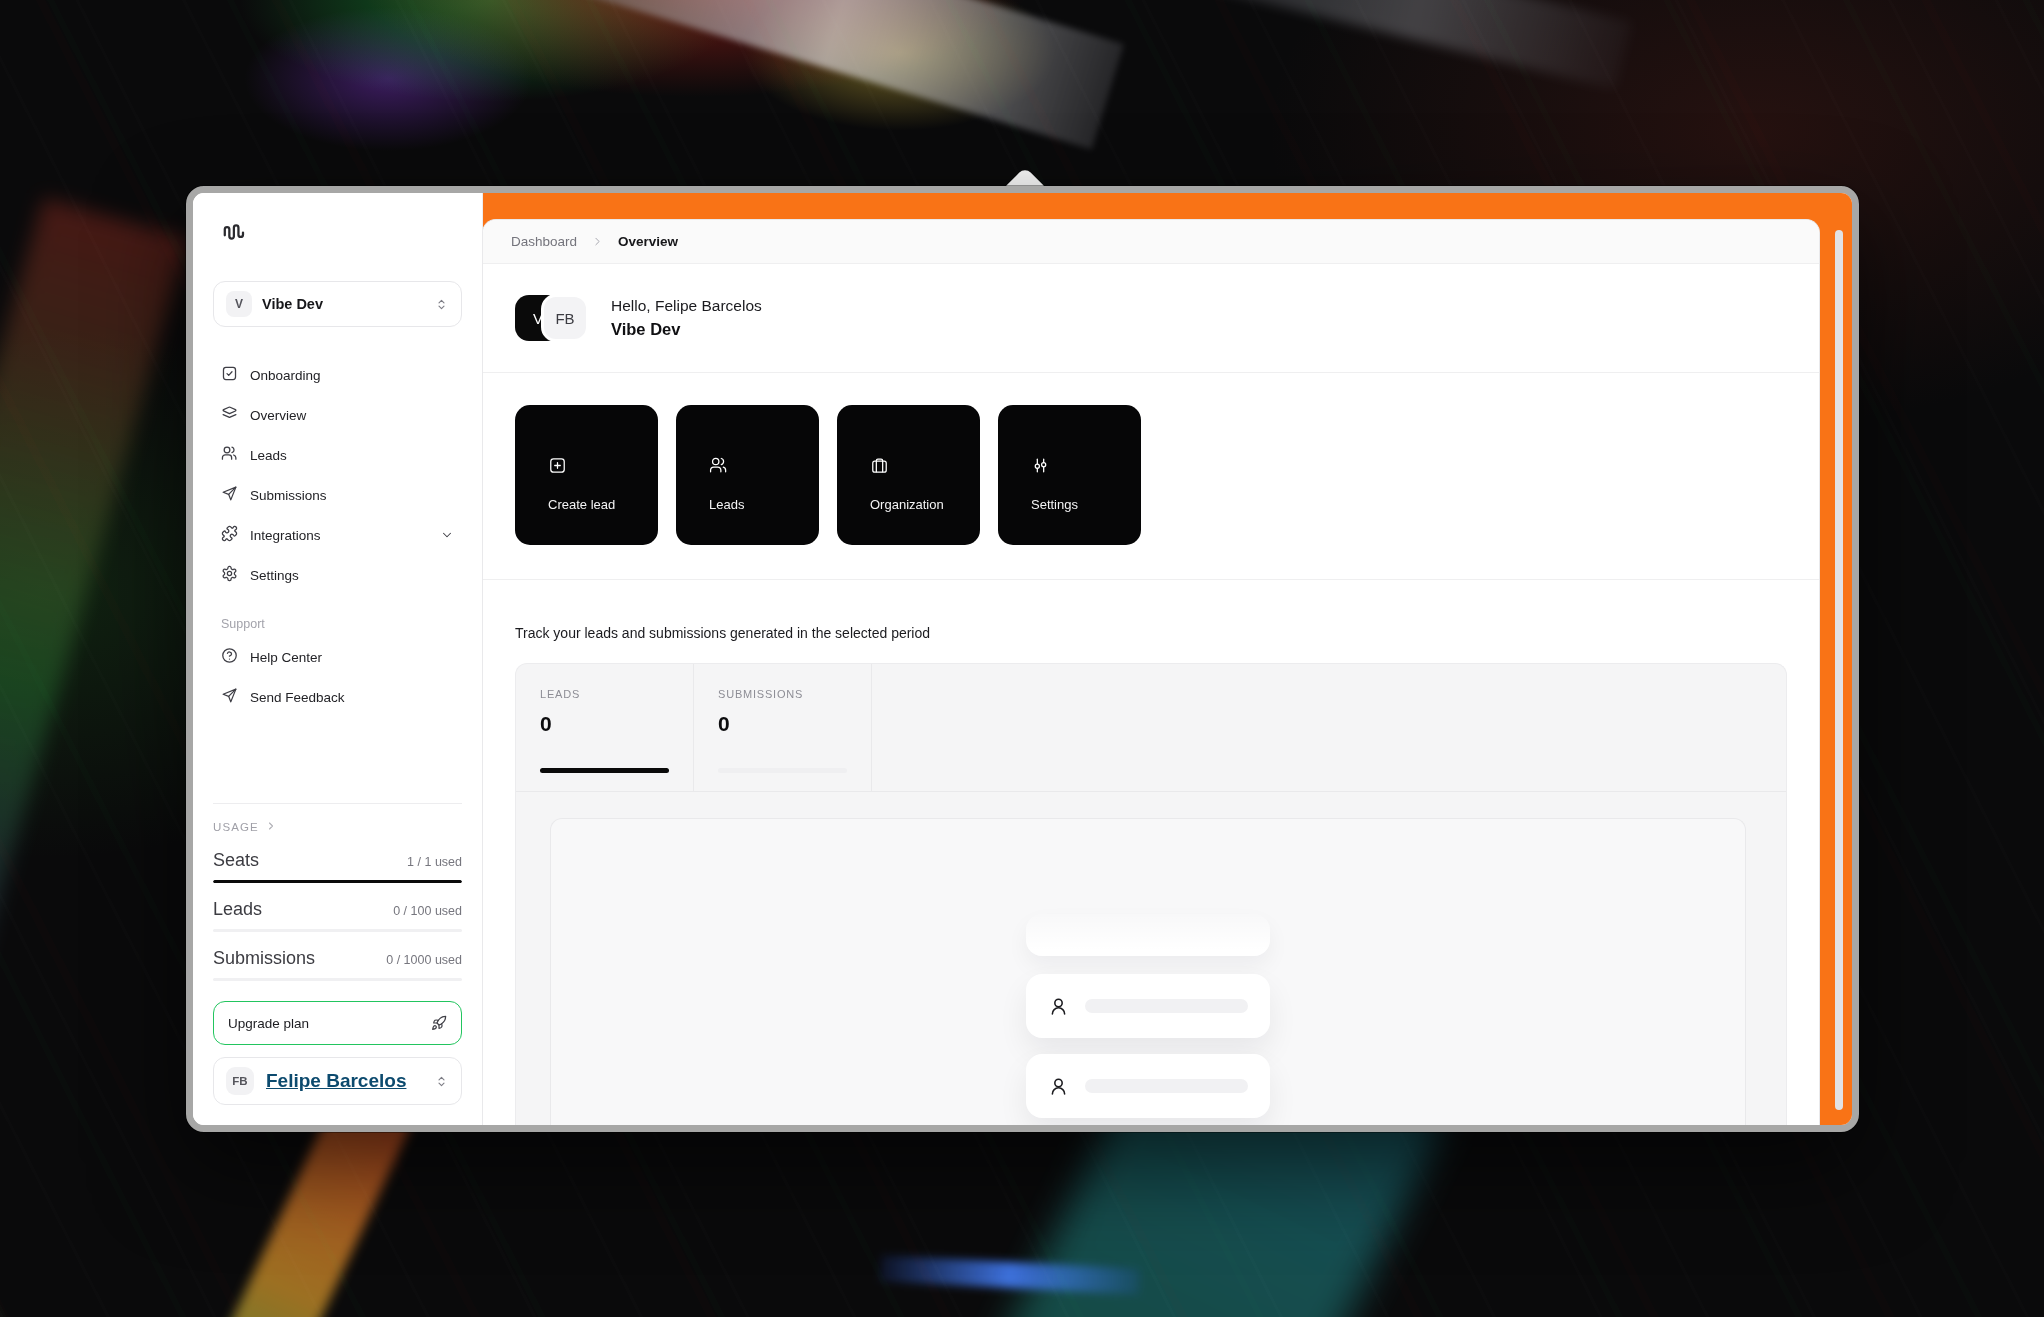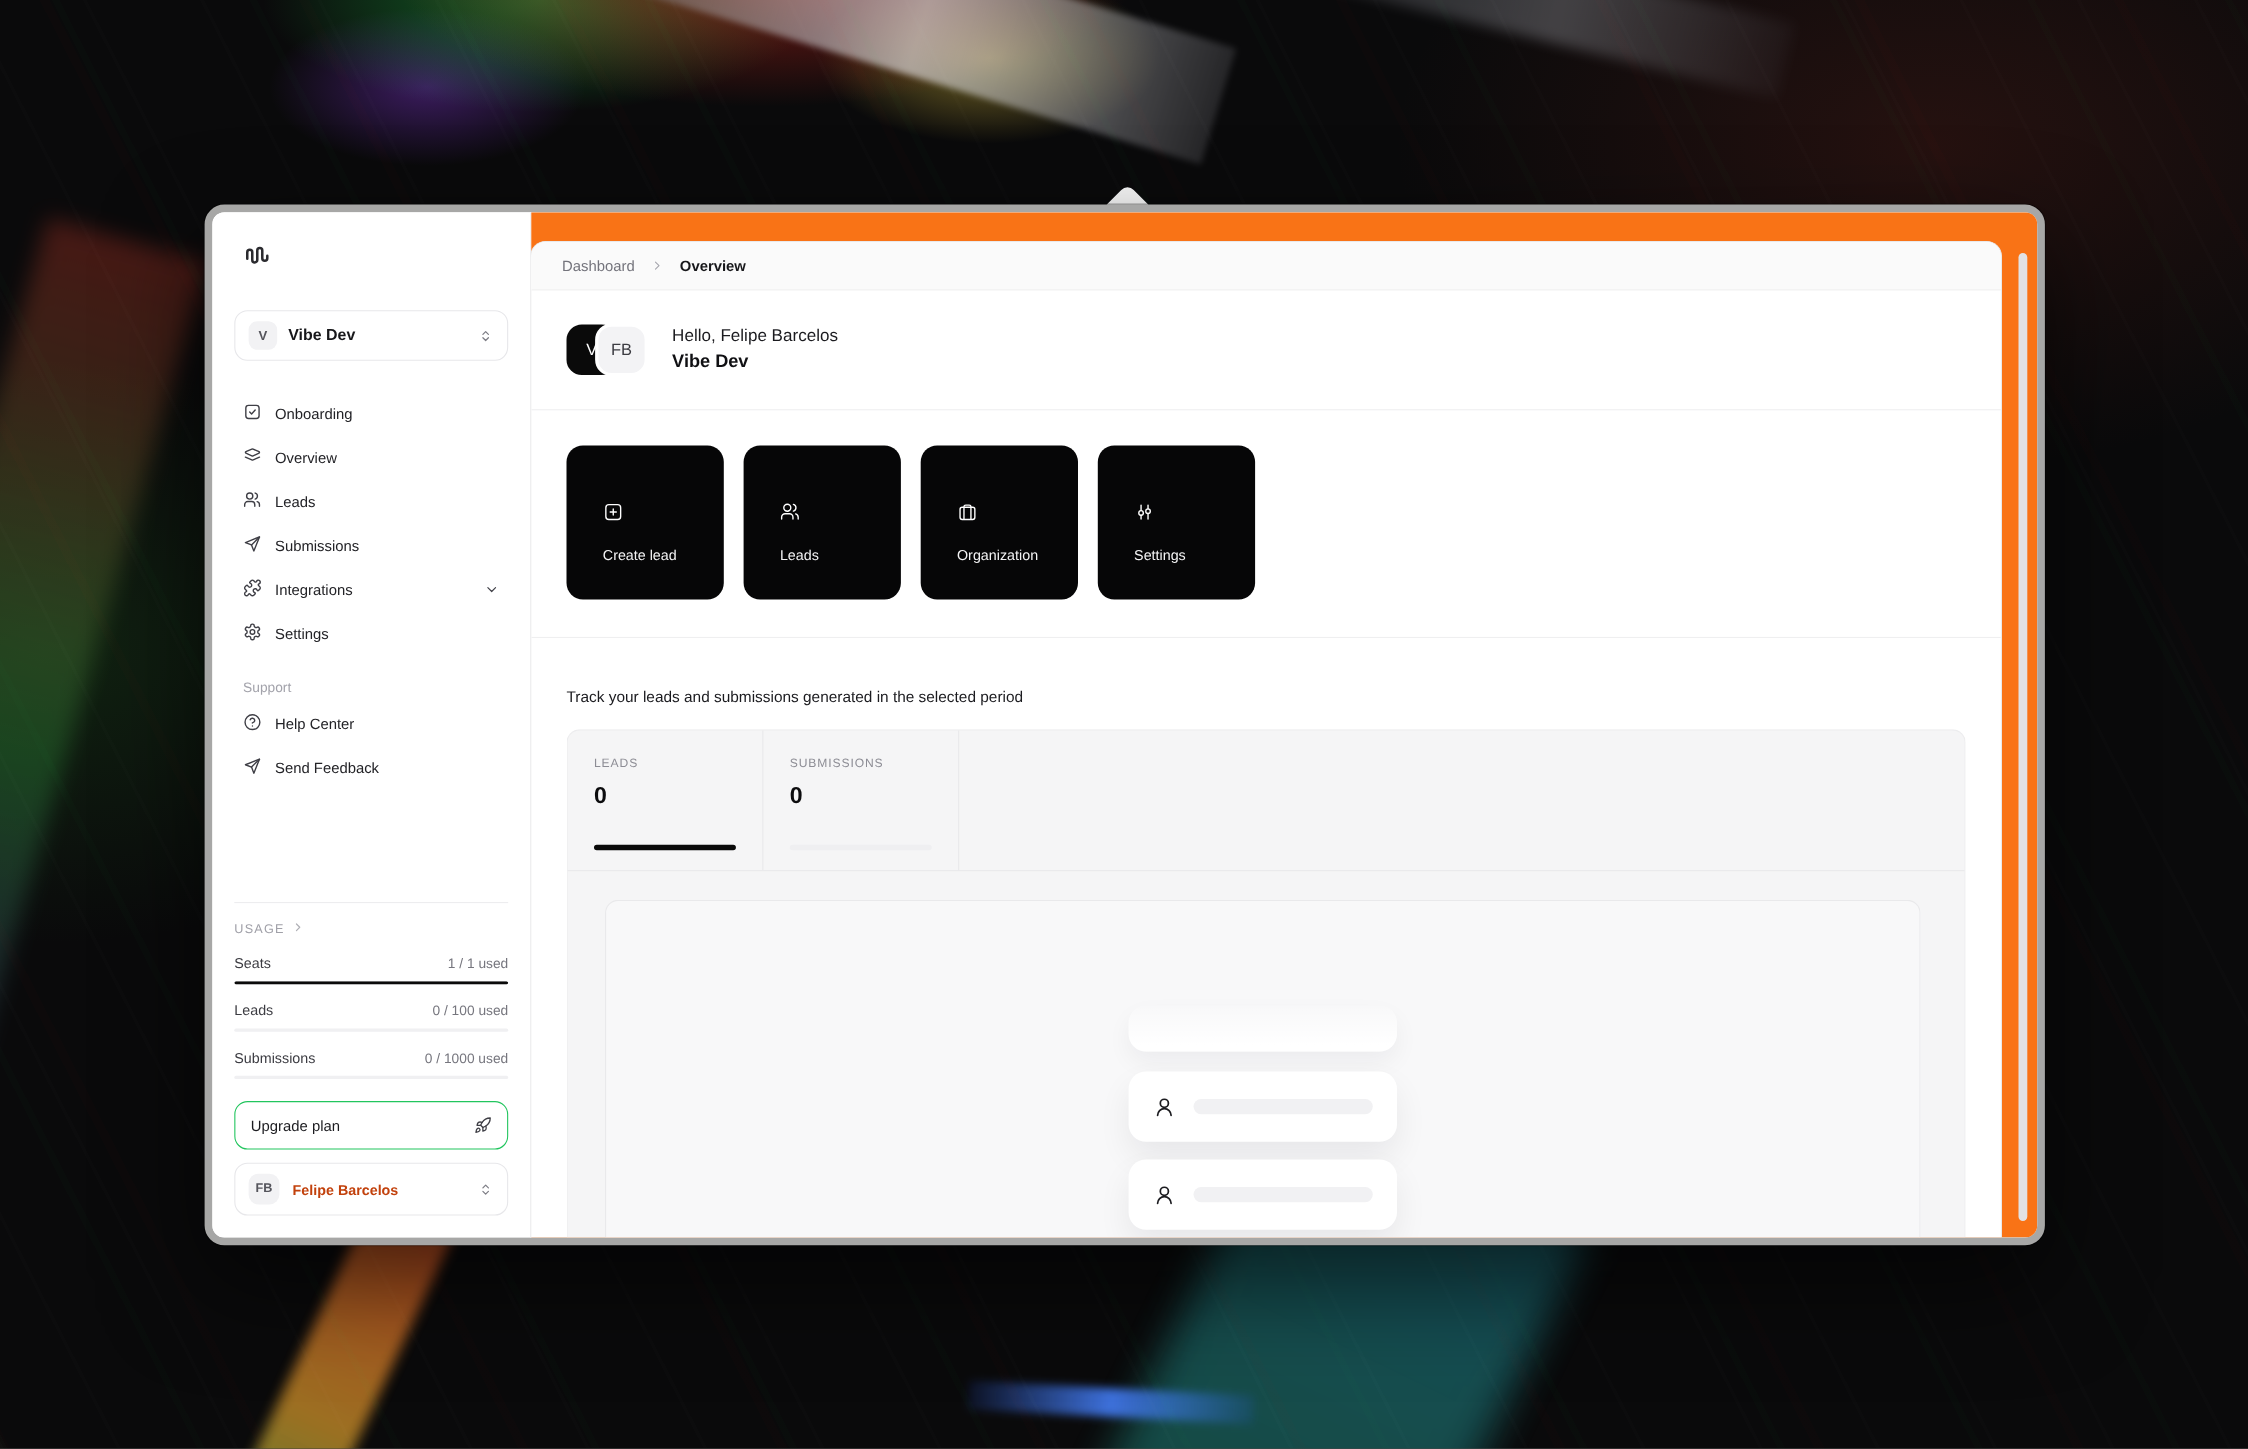--- a/index.html
+++ b/index.html
@@ -61,33 +61,33 @@
               border-radius:10px; cursor:pointer; font-size:13.5px; font-weight:500; color:#232327; }
   .nav-item .ic { color:#3f3f46; flex:none; }
   .nav-item .trail { margin-left:auto; color:#8b8b93; display:flex; }
   .support-h { margin:22px 0 6px; padding-left:8px; font-size:12.5px; color:#a3a3ab; }
   .usage { margin-top:auto; border-top:1px solid #ededef; padding-top:16px; }
   .usage-h { display:flex; align-items:center; gap:6px; color:#a0a0a8; font-size:11.5px;
              letter-spacing:1.1px; font-weight:500; cursor:pointer; }
   .usage-h .ic { color:#b0b0b6; }
   .u-row { margin-top:16px; }
   .u-line { display:flex; justify-content:space-between; align-items:baseline; }
-  .u-label { font-size:13px; color:#3c3c42; }
+  .u-label { font-size:18px; color:#3c3c42; }
   .u-val { font-size:12.5px; color:#76767e; }
   .u-track { margin-top:9px; height:3px; border-radius:2px; background:#f0f0f2; overflow:hidden; }
   .u-fill { height:100%; background:#0a0a0a; border-radius:2px; width:0; }
   .upgrade { margin-top:20px; height:44px; border:1px solid #22c55e; border-radius:12px; background:#fff;
              display:flex; align-items:center; padding:0 14px; gap:10px; cursor:pointer;
              font-size:13.5px; font-weight:500; color:#1c1c20; width:100%; }
   .upgrade .ic { margin-left:auto; color:#3f3f46; }
   .user-sel { margin-top:12px; height:48px; border:1px solid #e7e7ea; border-radius:12px;
               display:flex; align-items:center; gap:12px; padding:0 12px; cursor:pointer; background:#fff; }
   .user-avatar { width:28px; height:28px; border-radius:9px; background:#f2f2f4; color:#55555c;
                  font-size:11.5px; font-weight:700; display:flex; align-items:center; justify-content:center; }
-  .user-sel .name { font-size:13px; font-weight:600; color:#c2410c; }
+  .user-sel .name { font-size:19px; font-weight:600; color:#0c4a6e;text-decoration:underline; }
 
   
   .main { flex:1; position:relative; background:#f97316; min-width:0; }
   .scrollbar { position:absolute; right:9px; top:37px; width:8px; height:880px;
                background:#e2e2e4; border-radius:4px; z-index:5; }
   .panel { margin:26px 32px 0 -1px; height:calc(100% - 26px); border:1px solid #e9e9eb; border-bottom:0;
            border-radius:14px 14px 0 0; overflow:hidden; display:flex; flex-direction:column; background:#fff; }
   .crumbs { flex:none; height:44px; background:#fafafa; border-bottom:1px solid #efeff0;
             display:flex; align-items:center; gap:14px; padding:0 28px; }
   .crumb { font-size:13.5px; color:#74747c; cursor:pointer; }

